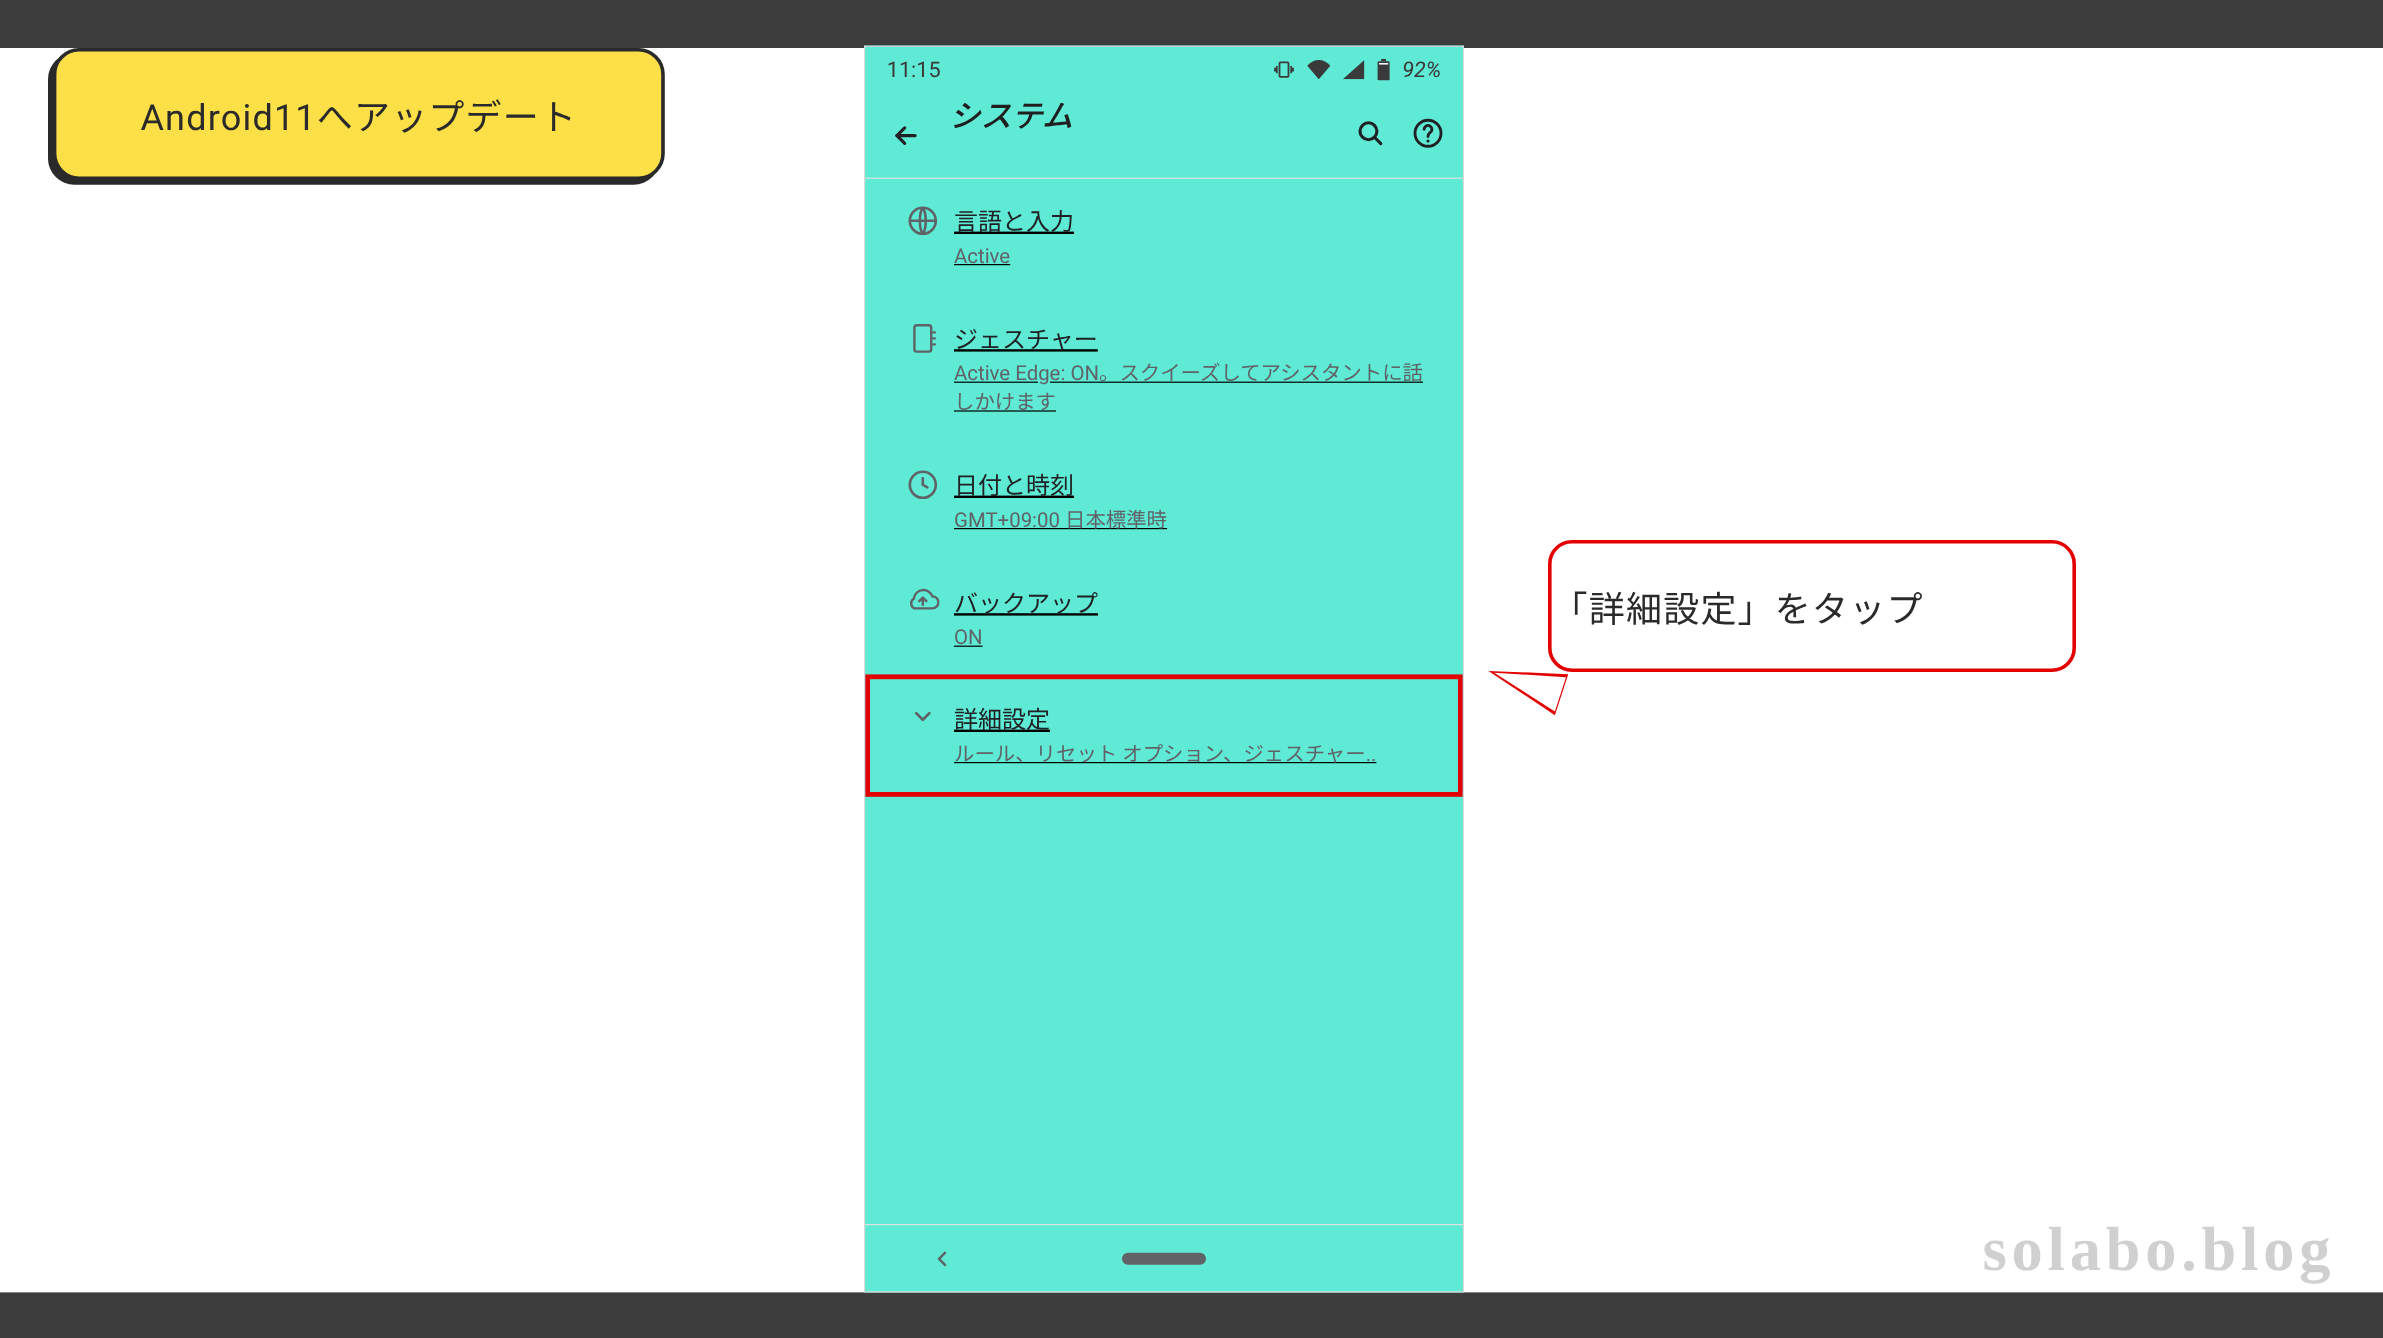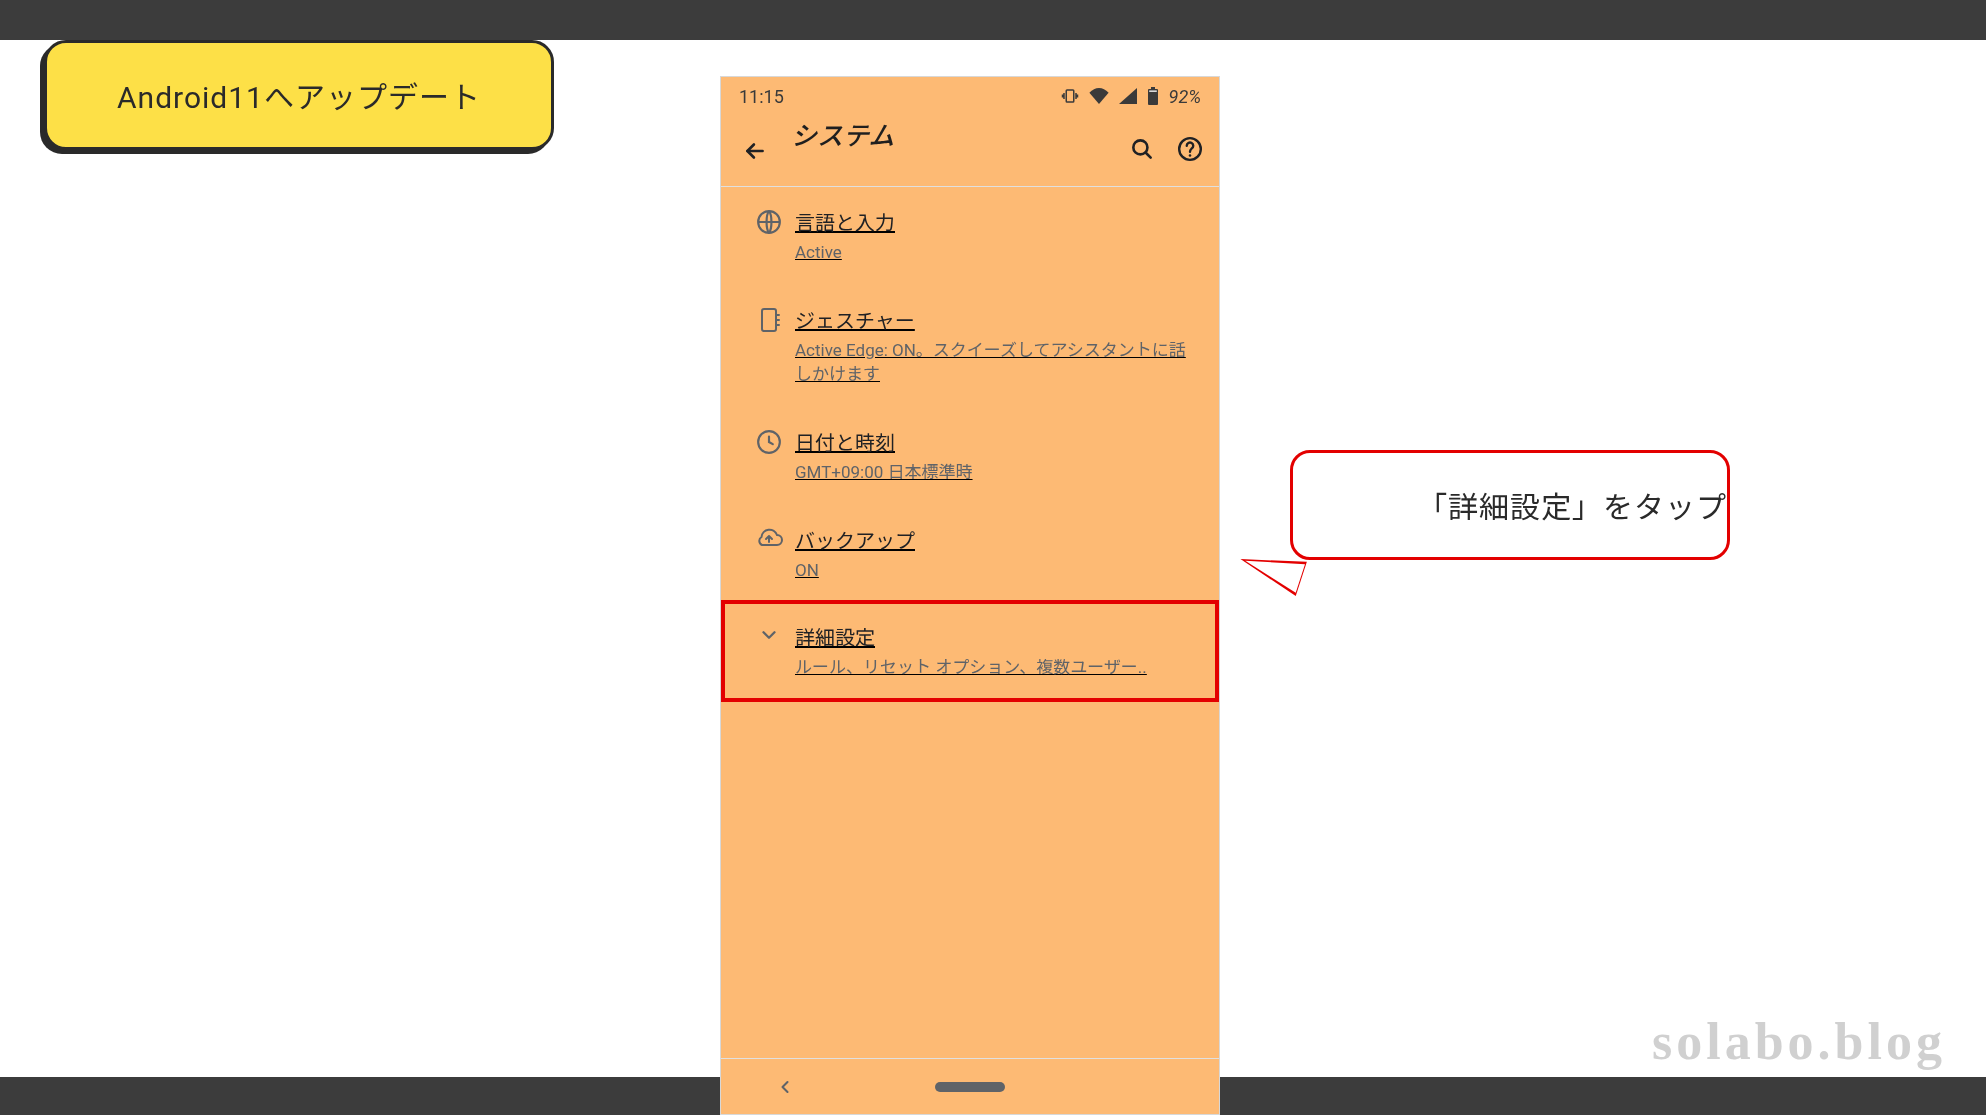--- a/index.html
+++ b/index.html
@@ -19,21 +19,21 @@
     display: flex; align-items: center; justify-content: center;
     font-size: 30px; color: #2a2a2a; letter-spacing: 1px;
   }
 
   .callout {
     position: absolute; left: 1290px; top: 450px;
     width: 440px; height: 110px;
     background: #ffffff;
     border: 3px solid #e30000;
     border-radius: 20px;
-    display: flex; align-items: center; justify-content: flex-end;
+    display: flex; align-items: center; justify-content: flex-start;
     font-size: 30px; color: #2a2a2a; letter-spacing: 1px;
   }
   .callout-tail {
     position: absolute; left: 1246px; top: 542px;
     width: 0; height: 0;
     transform: rotate(18deg);
   }
   .callout-tail::before {
     content: ""; position: absolute; left: 0; top: 0;
     border-right: 64px solid #e30000;
@@ -43,23 +43,23 @@
   .callout-tail::after {
     content: ""; position: absolute; left: 5px; top: 3px;
     border-right: 58px solid #ffffff;
     border-top: 15px solid transparent;
     border-bottom: 15px solid transparent;
   }
 
   .phone {
     position: absolute; left: 720px; top: 38px;
     width: 500px; height: 1039px;
-    background: #fdba74;
+    background: #5eead4;
     border: 1px solid #d8d8d8;
-    display: flex; flex-direction: column; margin-top: 38px;
+    display: flex; flex-direction: column;
   }
 
   .status-bar {
     height: 38px; display: flex; align-items: center; justify-content: space-between;
     padding: 0 18px; font-size: 18px; color: #3a3a3a;
   }
   .status-right { display: flex; align-items: center; gap: 10px; font-style: italic; }
   .status-right svg { display: block; }
 
   .app-bar {
@@ -221,21 +221,21 @@
     </div>
 
     <div class="row" id="row4">
       <div class="icon-slot">
           <svg width="22" height="22" viewBox="0 0 24 24" fill="none" stroke="#5f6368" stroke-width="2.5" stroke-linecap="round" stroke-linejoin="round">
             <path d="M6 9l6 6 6-6"></path>
           </svg>
         </div>
       <div class="texts">
         <div class="t-title">詳細設定</div>
-        <div class="t-sub">ルール、リセット オプション、複数ユーザー..</div>
+        <div class="t-sub">ルール、リセット オプション、ジェスチャー..</div>
       </div>
     </div>
 
     <div class="highlight-box" id="hl" style="top: 413px; height: 102px;"></div>
   </div>
 
   <div class="nav-bar">
     <span class="nav-back">
       <svg width="20" height="20" viewBox="0 0 24 24" fill="none" stroke="#5f6368" stroke-width="2.5" stroke-linecap="round" stroke-linejoin="round">
           <path d="M15 18l-6-6 6-6"></path>

